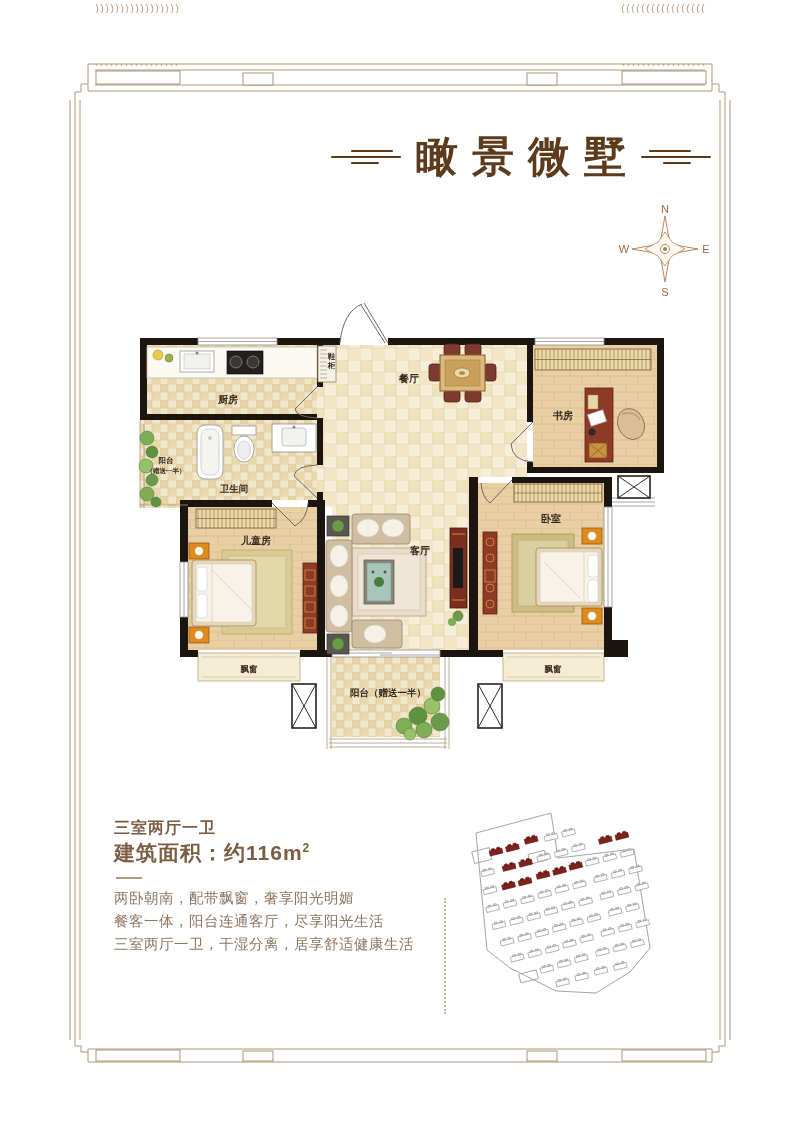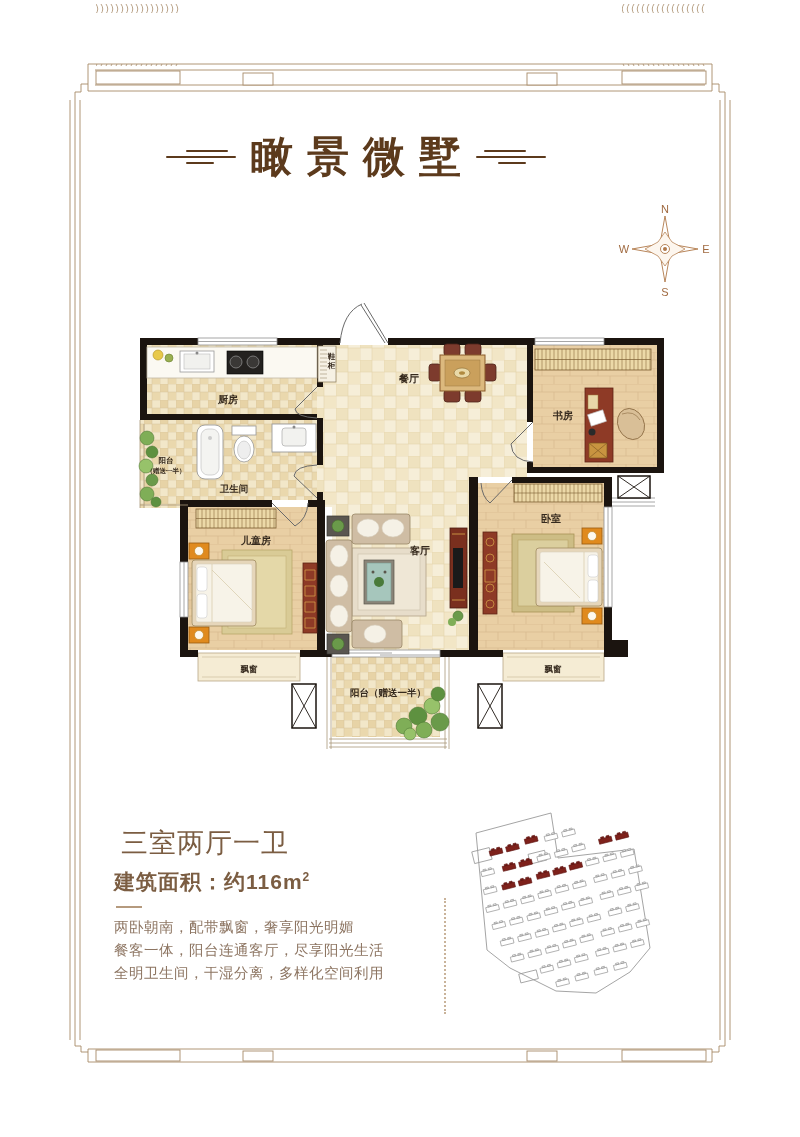--- a/index.html
+++ b/index.html
@@ -1,27 +1,27 @@
 <!DOCTYPE html>
 <html><head>
 <meta charset="utf-8">
 <style>
   html,body{margin:0;padding:0;}
   body{width:800px;height:1137px;position:relative;background:#ffffff;
        font-family:"Liberation Sans","DejaVu Sans",sans-serif;overflow:hidden;}
   .abs{position:absolute;}
   
   #title-row{position:absolute;left:0;top:136px;width:712px;display:flex;
-             align-items:center;justify-content:center;}
+             align-items:center;justify-content:flex-end;}
   #page-title{font-family:"DejaVu Serif","Liberation Serif",serif;
               font-size:42px;font-weight:bold;color:#5c3a1c;letter-spacing:14px;
               margin:0;line-height:1;text-indent:14px;}
   
   #info{position:absolute;left:114px;top:818px;width:330px;color:#7b5d42;}
-  #info h2{margin:7px;font-size:27px;font-weight:normal;letter-spacing:1px;color:#7b5d42;}
+  #info h2{margin:0;font-size:16px;font-weight:bold;letter-spacing:1px;color:#7b5d42;}
   #info .area-line{font-size:21px;font-weight:bold;letter-spacing:1px;}
   #info .area-line sup{font-size:12px;}
   #info .divider{width:26px;height:2px;background:#b59a7e;margin:10px 0 8px 2px;}
   #info p{margin:0;font-size:14.5px;line-height:23px;color:#8d7562;letter-spacing:.5px;}
   
   #v-sep{position:absolute;left:444px;top:898px;height:116px;width:0;
          border-left:2px dotted #c9b39a;}
   svg text{font-family:"Liberation Sans","DejaVu Sans",sans-serif;}
   .roomlbl{fill:#35291d;font-weight:bold;}
 </style>
@@ -354,21 +354,21 @@
 </svg>
 
 <div id="info">
   <h2>三室两厅一卫</h2>
   <div class="area-line">
     <span>建筑面积：约116m</span><sup>2</sup>
   </div>
   <div class="divider"></div>
   <p>两卧朝南，配带飘窗，奢享阳光明媚</p>
   <p>餐客一体，阳台连通客厅，尽享阳光生活</p>
-  <p>全明卫生间，干湿分离，多样化空间利用</p>
+  <p>三室两厅一卫，干湿分离，居享舒适健康生活</p>
 </div>
 
 <div id="v-sep"></div>
 
 <svg class="abs" style="left:450px;top:785px" width="250" height="260" viewBox="450 785 250 260">
   <defs>
     <path id="bldg" d="M0,1.5 h13 v5 h-13 z M2.5,0 h3 v1.5 h-3 z M8,0 h3 v1.5 h-3 z"></path>
   </defs>
   <path d="M476,833 L551,813 L558,858 L634,849 L650,948 L630,972 L596,993 L556,991 L510,968 L487,950 Z" fill="#ffffff" stroke="#9a9a9a" stroke-width="0.9"></path>
   <g transform="rotate(-14 560 900)">

